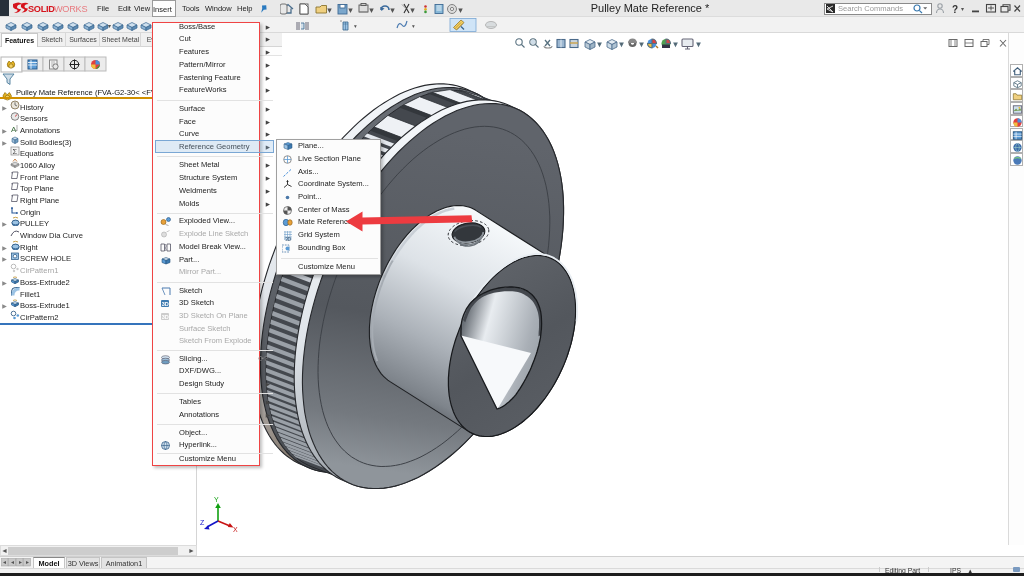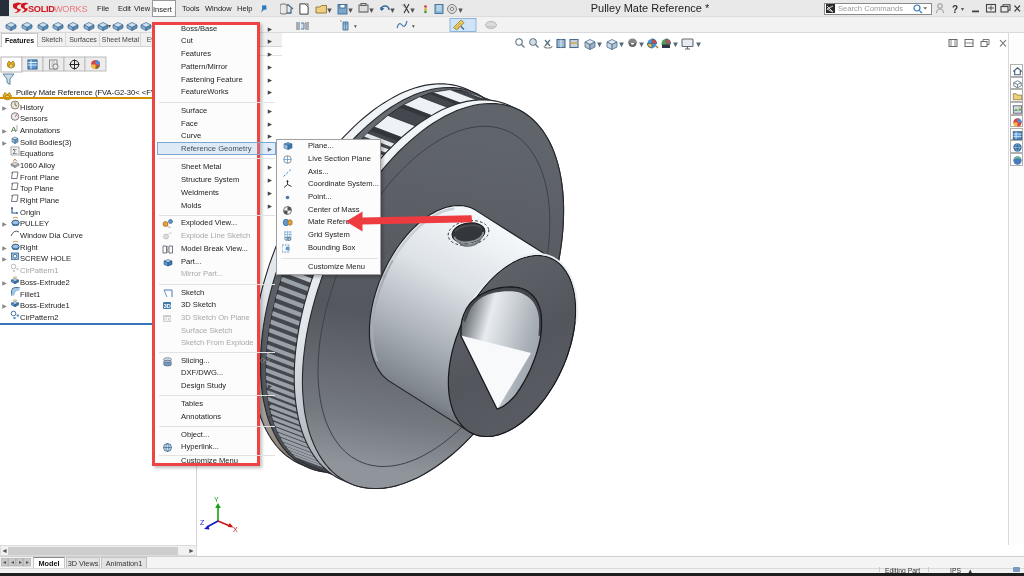--- a/index.html
+++ b/index.html
@@ -13,28 +13,28 @@
 
 #tabsrow{left:0;top:33px;width:282px;height:14px;background:#f0f0f0;border-bottom:1px solid #d5d5d5}
 .ctab{top:33px;height:14px;line-height:14px;font-size:7px;color:#444;text-align:center;border-right:1px solid #d8d8d8}
 .ctab.active{background:#fff;color:#111;font-weight:bold;border:1px solid #c8c8c8;border-bottom:none}
 
 #lpanel{left:0;top:47px;width:197px;height:498px;background:#fff;border-right:1px solid #d5d5d5}
 .treeitem{height:11.7px;font-size:7.6px;color:#1c1c1c;white-space:nowrap;line-height:11.7px}
 .tar{color:#8a8a8a;font-size:6px;display:inline-block;width:9px;text-align:center}
 .tic{display:inline-block;width:11px;text-align:center}
 
-#insmenu{left:152px;top:22px;width:108px;height:444px;background:#fcfcfc;border:3px solid #ef4444;box-shadow:2px 2px 3px rgba(0,0,0,0.25);z-index:30}
+#insmenu{left:152px;top:22px;width:108px;height:444px;background:#fcfcfc;border:1px solid #ef4444;box-shadow:2px 2px 3px rgba(0,0,0,0.25);z-index:30}
 .mi{position:absolute;left:1px;width:120px;height:12.5px;line-height:12.5px;font-size:7.6px;color:#1c1c1c;padding-left:25px;white-space:nowrap}
 .mi .sub{position:absolute;right:4px;top:0;font-size:5.5px;color:#444}
 .mi.grey{color:#a8a8a8}
 .msep{position:absolute;left:4px;width:116px;border-top:1px solid #e2e2e2}
 .mic{position:absolute;left:5px;top:1px;width:14px;height:11px;font-size:8px;line-height:11px;text-align:center}
 #submenu{left:276px;top:139px;width:105px;height:136px;background:#fcfcfc;border:1px solid #a0a0a0;box-shadow:2px 2px 3px rgba(0,0,0,0.25);z-index:31}
-.smi{position:absolute;left:1px;width:126px;height:12.6px;line-height:12.6px;font-size:7.6px;color:#1c1c1c;padding-left:30px;white-space:nowrap}
+.smi{position:absolute;left:1px;width:126px;height:12.6px;line-height:12.6px;font-size:7.6px;color:#1c1c1c;padding-left:20px;white-space:nowrap}
 
 #rpane{left:1008px;top:33px;width:16px;height:512px;background:#fdfdfd;border-left:1px solid #dadada}
 .rico{left:1010px;width:13px;height:12.7px;border:1px solid #b0b0b0;background:#fff;font-size:8px;line-height:12px;text-align:center}
 
 #hscroll{left:0;top:545px;width:197px;height:11px;background:#f1f1f1;border:1px solid #dcdcdc}
 #hthumb{left:8px;top:546.5px;width:170px;height:8px;background:#cdcdcd}
 #sheettabs{left:0;top:556px;width:1024px;height:11.5px;background:#f4f4f4;border-top:1px solid #d0d0d0}
 .stab{top:556.5px;height:11px;line-height:11px;font-size:7.3px;color:#333;text-align:center;background:#e3e3e3;border:1px solid #c4c4c4;border-bottom:none}
 #statusbar{left:0;top:567.5px;width:1024px;height:5px;background:#f2f2f2;border-top:1px solid #dadada}
 #blackstrip{left:0;top:572.5px;width:1024px;height:3.5px;background:#1d1d1d}

